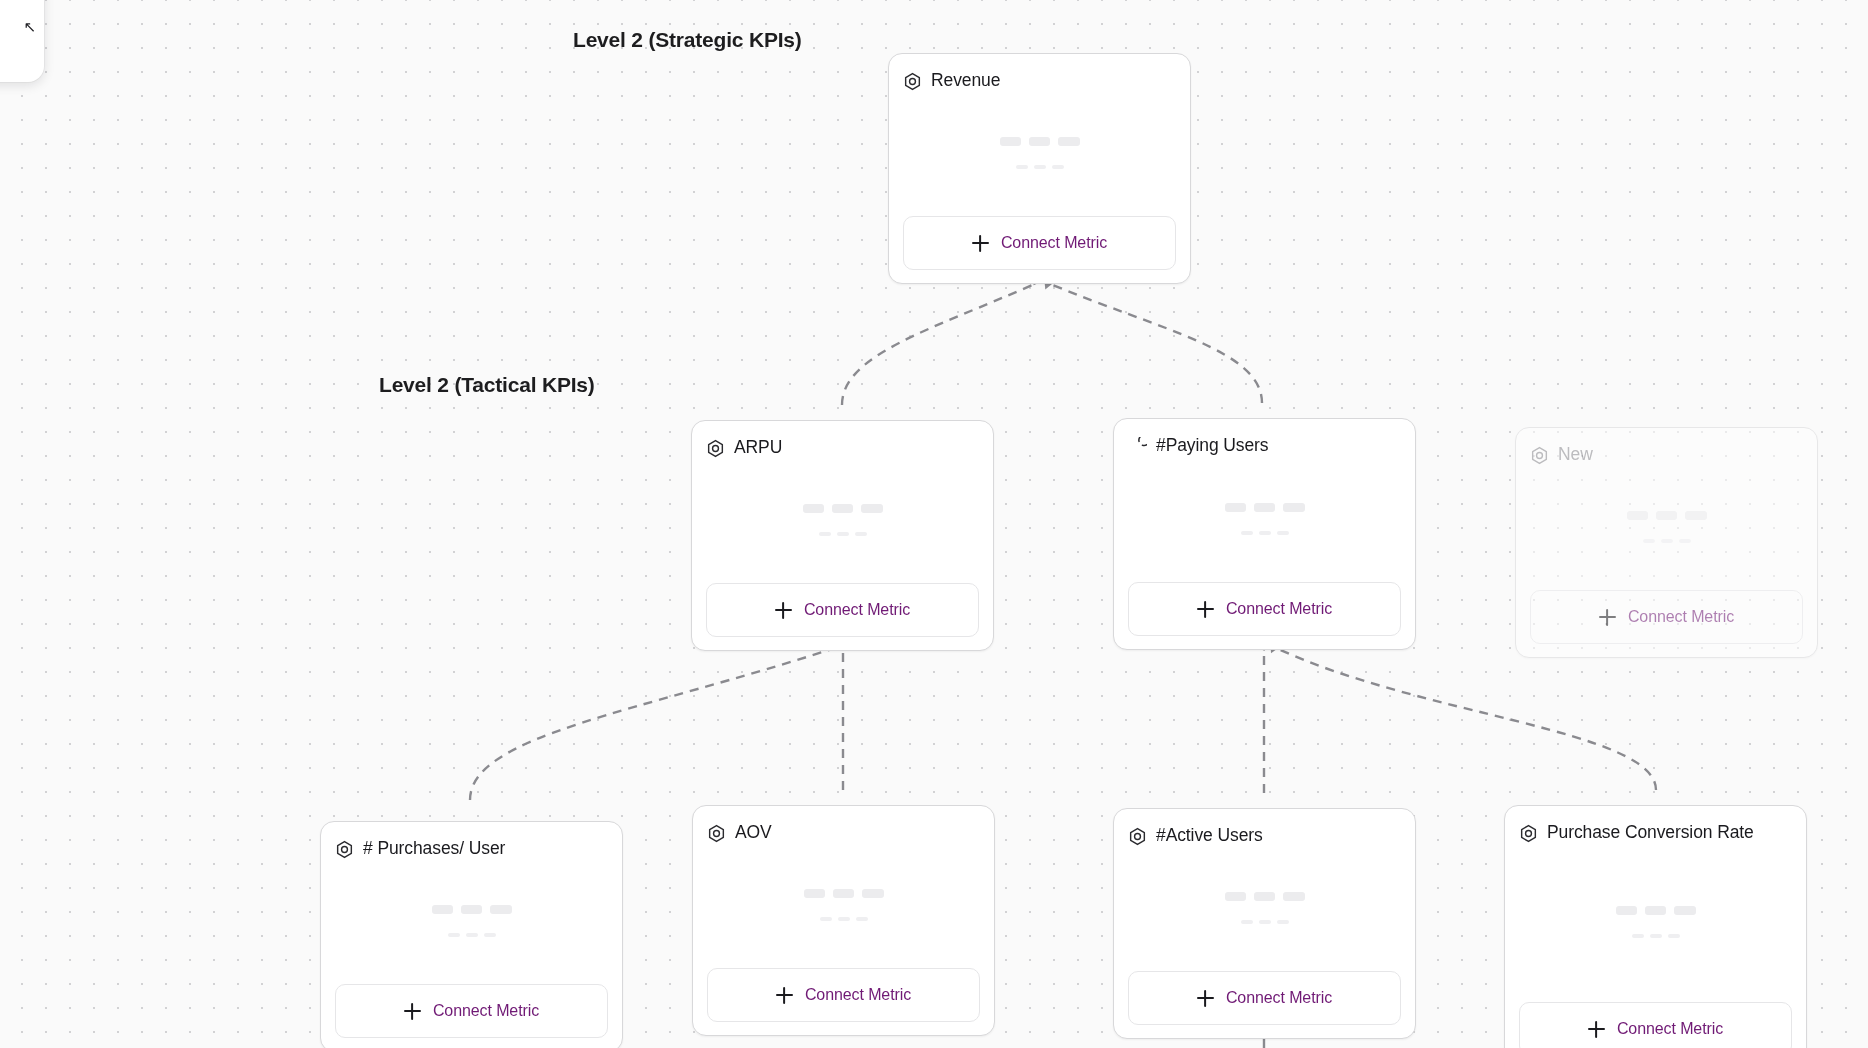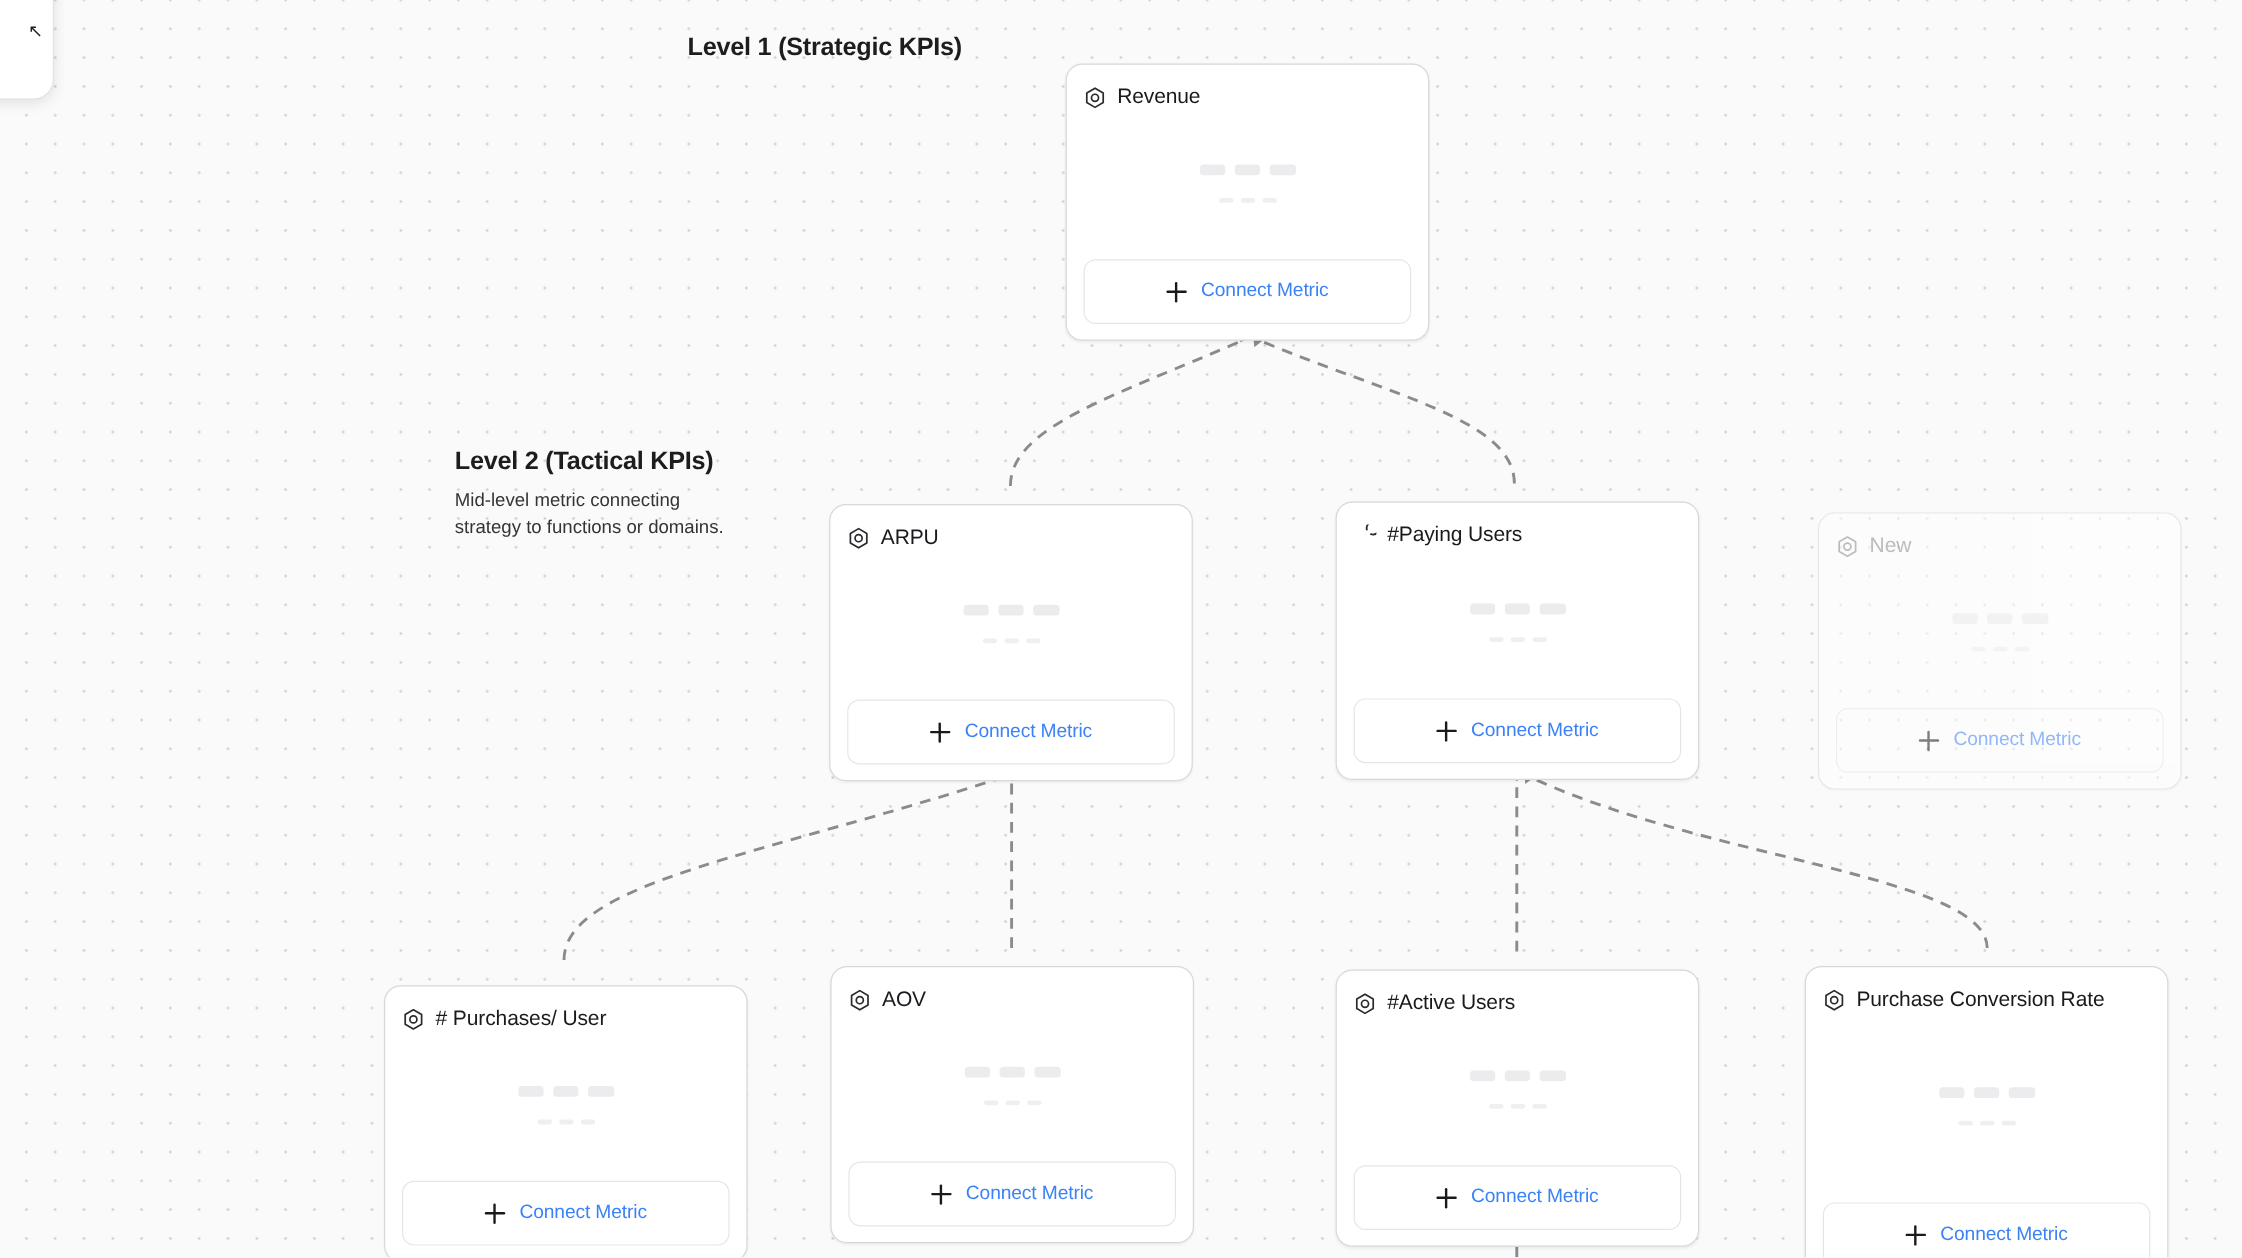--- a/index.html
+++ b/index.html
@@ -158,21 +158,21 @@
     content: "";
     position: absolute;
     background: currentColor;
     border-radius: 1px;
   }
   .plus-icon::before { left: 0; right: 0; top: 50%; height: 1.8px; transform: translateY(-50%); }
   .plus-icon::after  { top: 0; bottom: 0; left: 50%; width: 1.8px; transform: translateX(-50%); }
   .connect-label {
     font-size: 16px;
     font-weight: 500;
-    color: #3b82f6;
+    color: #701a75;
     letter-spacing: -0.1px;
     white-space: nowrap;
   }
 
   
   #corner-panel {
     position: absolute;
     z-index: 5;
     left: -46px;
     top: -30px;
@@ -215,26 +215,25 @@
 
       <path d="M 1264,793 L 1264,647" marker-end="url(#arrowhead)"></path>
 
       <path d="M 1656,790 C 1656,730 1420,716 1274,647" marker-end="url(#arrowhead)"></path>
 
       <path d="M 1264,1048 L 1264,1028" marker-end="url(#arrowhead)"></path>
     </g>
   </svg>
 
   <div class="level-label" style="left:573px; top:27px;">
-    <div class="level-title">Level 1 (Strategic KPIs)</div>
+    <div class="level-title">Level 2 (Strategic KPIs)</div>
   </div>
 
   <div class="level-label" style="left:379px; top:372px;">
     <div class="level-title">Level 2 (Tactical KPIs)</div>
-    <div class="level-desc" style="max-width:245px;">Mid-level metric connecting strategy to functions or domains.</div>
   </div>
 
 
   <div class="node" style="left:888px; top:38px; width:303px; height:231px;">
     <div class="node-header">
       <span class="node-icon">
         <svg width="19" height="19" viewBox="0 0 20 20" fill="none" stroke="currentColor" stroke-width="1.5" stroke-linejoin="round" stroke-linecap="round">
           <path d="M10 1.6 L17.2 5.8 L17.2 14.2 L10 18.4 L2.8 14.2 L2.8 5.8 Z"></path>
           <circle cx="10" cy="10" r="3.1"></circle>
         </svg>

